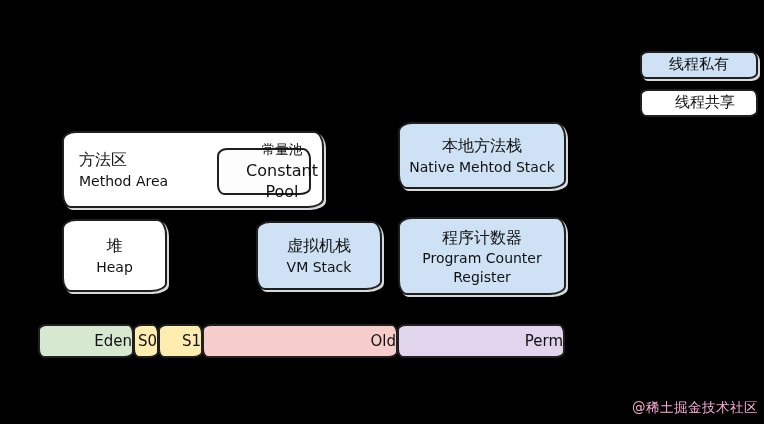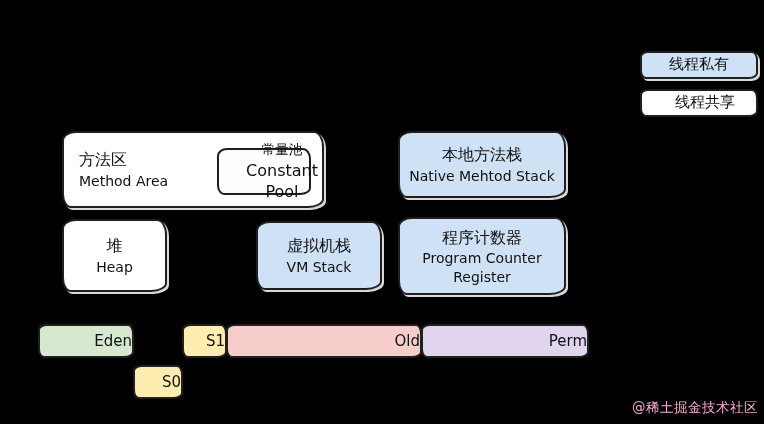--- a/index.html
+++ b/index.html
@@ -44,21 +44,21 @@
   .method-area { left: 62px; top: 131px; width: 262px; height: 77px;
                  align-items: flex-start; justify-content: center; text-align: left; padding-left: 15px; }
   .constant-pool { left: 153px; top: 15px; width: 94px; height: 47px;
                    border-radius: 10px 8px 11px 7px / 8px 11px 7px 10px; background: #fdfdfd;
                    box-shadow: none; padding-left: 36px; }
   .constant-pool .zh { font-size: 13.5px; }
   .constant-pool .en { font-size: 16px; }
 
   .heap-box   { left: 62px;  top: 219px; width: 105px; height: 73px; }
   .vm-stack   { left: 256px; top: 221px; width: 126px; height: 69px; }
-  .native-stack { left: 398px; top: 131px; width: 168px; height: 67px; }
+  .native-stack { left: 398px; top: 122px; width: 168px; height: 67px; }
   .pc-register  { left: 398px; top: 217px; width: 168px; height: 78px; padding: 0 10px; }
 
   
   .heap-bar {
     position: absolute;
     left: 38px; top: 324px; height: 34px;
     display: flex;
   }
   .seg {
     box-sizing: border-box;
@@ -66,21 +66,21 @@
     border: 2px solid #202020;
     border-radius: 9px 6px 10px 6px / 6px 10px 6px 9px;
     display: flex;
     align-items: center;
     justify-content: flex-end;
     font-size: 15px;
     color: #111;
     margin-left: -1px;
   }
   .seg-eden { width: 96px;  background: #d6e8d0; margin-left: 0; }
-  .seg-s0   { width: 50px;  background: #ffedb0; margin-top: 41px; }
+  .seg-s0   { width: 26px;  background: #ffedb0; }
   .seg-s1   { width: 45px;  background: #ffedb0; }
   .seg-old  { width: 196px; background: #f6cdcb; }
   .seg-perm { width: 168px; background: #e0d5ec; }
 
   .watermark {
     position: absolute;
     right: 6px;
     bottom: 7px;
     color: #f9a8d4;
     font-size: 13.5px;

